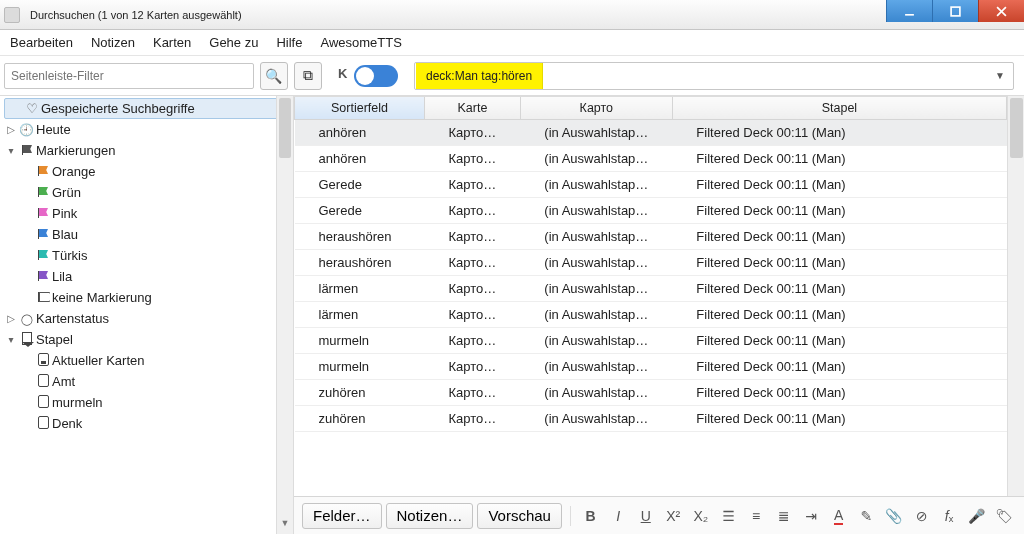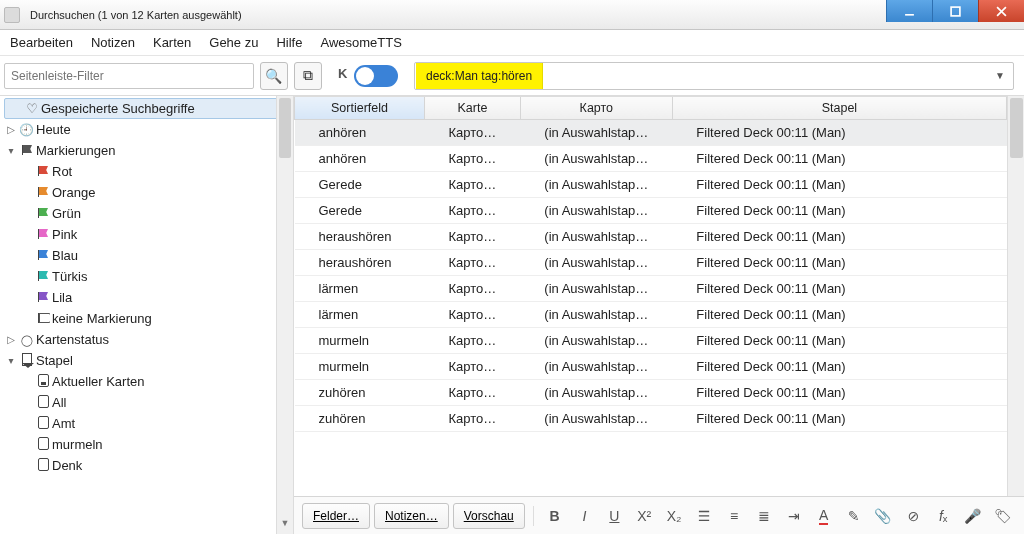--- a/index.html
+++ b/index.html
@@ -62,21 +62,21 @@
   .tablewrap { flex:1; overflow:auto; border-top:1px solid #dcdcdc;}
   table { width:100%; border-collapse:collapse; }
   thead th { background:linear-gradient(#fbfbfb,#efefef); border:1px solid #d5d5d5; border-top:none; font-weight:400; font-size:12.5px; padding:4px 8px; text-align:center; position:sticky; top:0;}
   thead th.sorted { background:linear-gradient(#eaf2fb,#d6e6f7); }
   tbody td { border-bottom:1px solid #eeeeee; padding:5px 24px; text-align:left; white-space:nowrap; overflow:hidden; text-overflow:ellipsis; font-size:13px;}
   tbody tr.sel td { background:#ecedee;}
   .col-sort { width:130px;} .col-karte{width:62px;} .col-due{width:120px;}
 
   
   .editorbar { height:38px; border-top:1px solid #d6d6d6; display:flex; align-items:center; padding:0 8px; gap:4px; background:#fafafa;}
-  .ebtn { height:26px; padding:0 10px; border:1px solid #c4c4c4; border-radius:3px; background:linear-gradient(#fdfdfd,#f0f0f0); font-size:12px;text-decoration:underline;}
+  .ebtn { height:26px; padding:0 10px; border:1px solid #c4c4c4; border-radius:3px; background:linear-gradient(#fdfdfd,#f0f0f0); font-size:15px;}
   .ibtn { width:28px;height:26px; border:1px solid transparent; border-radius:3px; display:flex; align-items:center; justify-content:center; color:#555; font-size:14px;}
   .sep { width:1px; height:20px; background:#ddd; margin:0 4px;}
   .right-scroll { width:17px; background:#f0f0f0; border-left:1px solid #ddd;}
   .right-scroll .th { width:13px; margin:2px auto 0; height:60px; background:#cfcfcf; border-radius:2px;}
 </style>
 </head>
 <body>
 
 <div class="titlebar">
   <span class="win-icon"></span>
@@ -148,26 +148,20 @@
         </div>
         <div class="side-row">
           <span class="ind" style="width:4px"></span>
           <span class="chev">▾</span>
           <span class="side-icon"><span class="flag" style="color:#555"></span></span>
           <span>Markierungen</span>
         </div>
         <div class="side-row">
           <span class="ind" style="width:20px"></span>
           <span class="chev"></span>
-          <span class="side-icon"><span class="flag" style="color:#d94b3a"></span></span>
-          <span>Rot</span>
-        </div>
-        <div class="side-row">
-          <span class="ind" style="width:20px"></span>
-          <span class="chev"></span>
           <span class="side-icon"><span class="flag" style="color:#e68b2e"></span></span>
           <span>Orange</span>
         </div>
         <div class="side-row">
           <span class="ind" style="width:20px"></span>
           <span class="chev"></span>
           <span class="side-icon"><span class="flag" style="color:#4caf50"></span></span>
           <span>Grün</span>
         </div>
         <div class="side-row">
@@ -210,26 +204,20 @@
           <span class="ind" style="width:4px"></span>
           <span class="chev">▾</span>
           <span class="side-icon"><span class="bookmark-ic"></span></span>
           <span>Stapel</span>
         </div>
         <div class="side-row">
           <span class="ind" style="width:20px"></span>
           <span class="chev"></span>
           <span class="side-icon"><span class="deck-icon special"></span></span>
           <span>Aktueller Karten</span>
-        </div>
-        <div class="side-row">
-          <span class="ind" style="width:20px"></span>
-          <span class="chev"></span>
-          <span class="side-icon"><span class="deck-icon"></span></span>
-          <span>All</span>
         </div>
         <div class="side-row">
           <span class="ind" style="width:20px"></span>
           <span class="chev"></span>
           <span class="side-icon"><span class="deck-icon"></span></span>
           <span>Amt</span>
         </div>
         <div class="side-row">
           <span class="ind" style="width:20px"></span>
           <span class="chev"></span>

